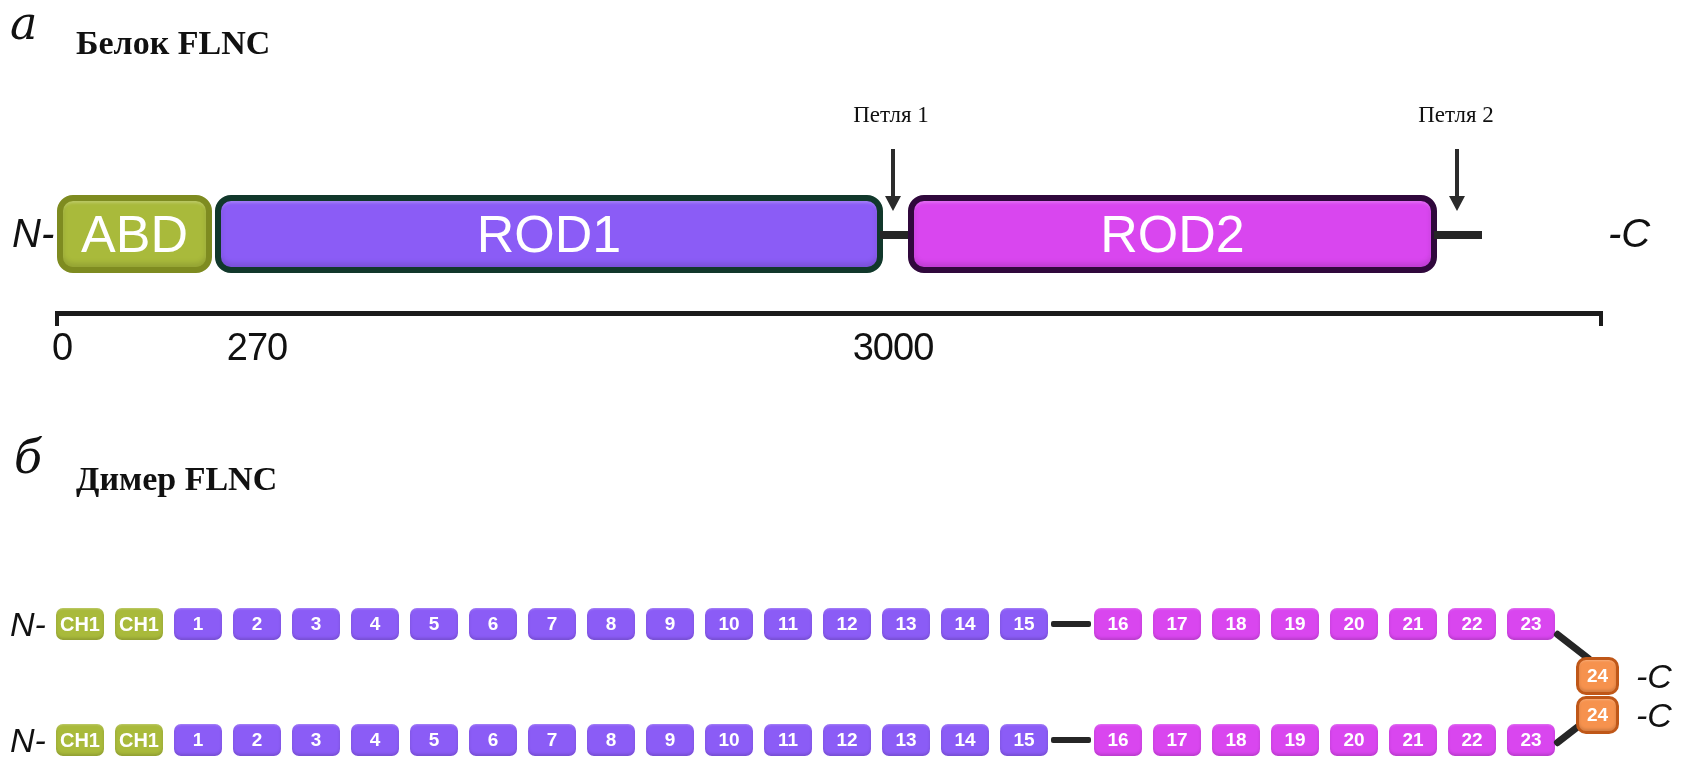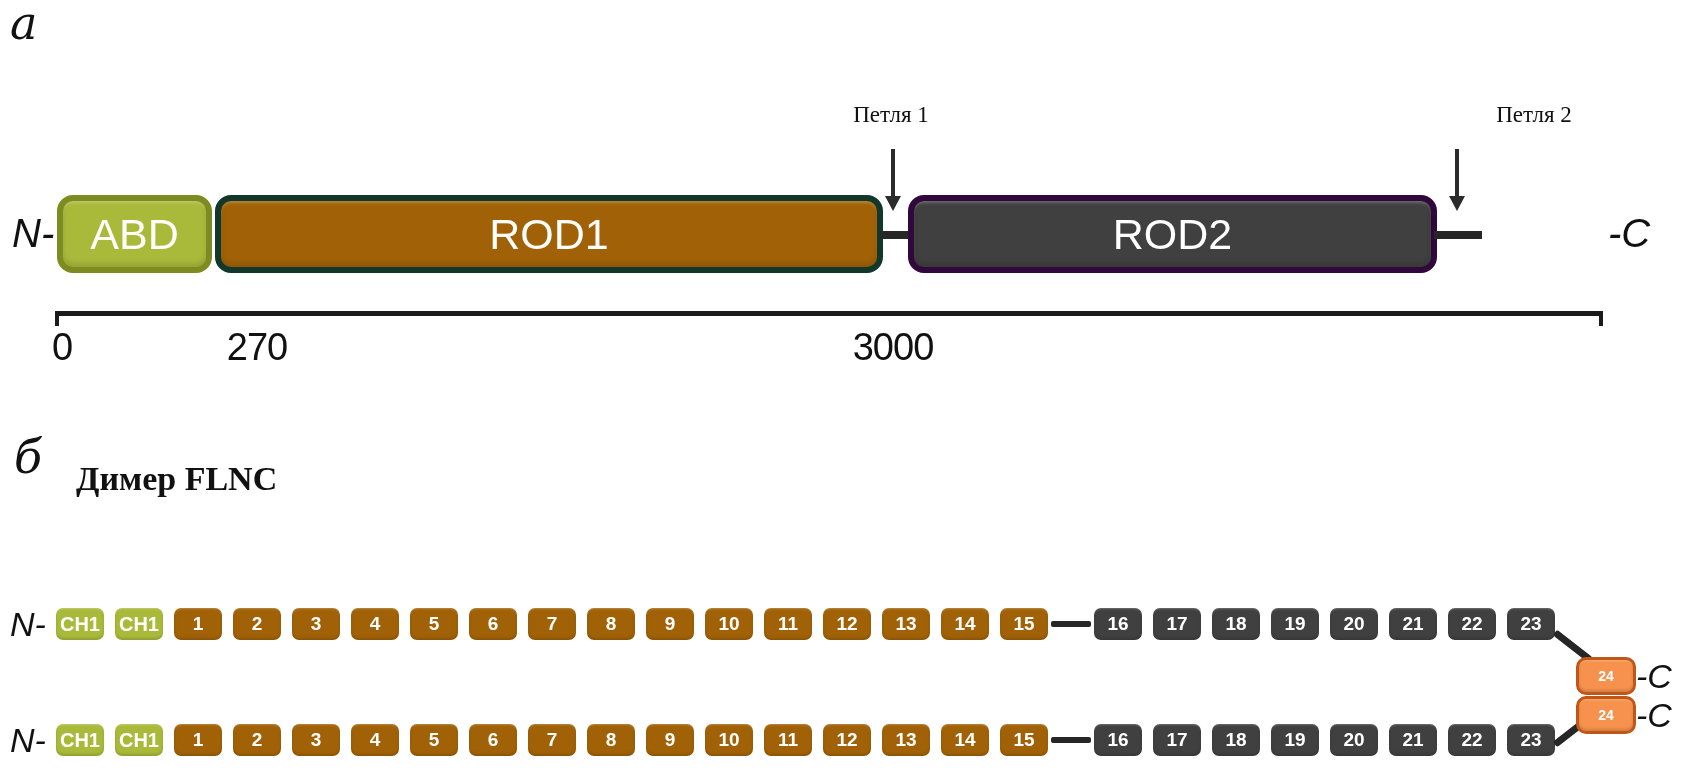--- a/index.html
+++ b/index.html
@@ -13,63 +13,64 @@
 
   
   .loop-label{font-family:"Liberation Serif", serif;font-size:23px;white-space:nowrap;transform:translateX(-50%);}
   .arrow-line{position:absolute;width:4px;background:#2b2b2b;}
   .arrow-head{position:absolute;width:0;height:0;border-left:8px solid transparent;
               border-right:8px solid transparent;border-top:15px solid #2b2b2b;}
 
   
   .domain-box{position:absolute;top:195px;height:78px;border-radius:16px;box-sizing:border-box;
               border:6px solid;display:flex;align-items:center;justify-content:center;
-              color:#fff;font-size:43px;
+              color:#fff;font-size:52px;
               box-shadow:inset 0 3px 3px -1px rgba(255,255,255,.22), inset 0 -4px 5px rgba(0,0,0,.12);}
   .olive{background:#a9ba3b;border-color:#7e8b20;}
-  .teal{background:#a16207;border-color:#11382b;}
-  .purple{background:#404040;border-color:#30083c;}
+  .teal{background:#8b5cf6;border-color:#11382b;}
+  .purple{background:#d946ef;border-color:#30083c;}
   .orange{background:#f6924e;border-color:#b5511b;}
   .terminus{position:absolute;font-style:italic;font-size:40px;line-height:1.1;white-space:nowrap;}
   .connector{position:absolute;background:#262626;}
 
   
   .scale-line{position:absolute;background:#1b1b1b;}
   .scale-label{position:absolute;font-size:38px;letter-spacing:-1px;white-space:nowrap;}
   .center{transform:translateX(-50%);text-align:right;}
   .right{transform:translateX(-100%);}
 
   
   .chain-row{position:absolute;display:flex;align-items:center;gap:5px;height:38px;}
   .chain-n{font-style:italic;font-size:34px;line-height:1;flex:0 0 38px;width:38px;white-space:nowrap;}
   .chain-box{flex:0 0 54px;width:54px;height:38px;border-radius:10px;box-sizing:border-box;border:3px solid;
              display:flex;align-items:center;justify-content:center;color:#fff;
              font-size:19px;font-weight:bold;
              box-shadow:inset 0 2px 2px -1px rgba(255,255,255,.25), inset 0 -2px 3px rgba(0,0,0,.15);}
   .chain-box.ch{font-size:20px;}
   .chain-connector{flex:0 0 40px;width:40px;height:6px;background:#262626;margin:0 -5px;border-radius:2px;}
   .diag{position:absolute;width:46px;height:7px;background:#262626;border-radius:3px;}
-  .d24{position:absolute;left:1576px;width:60px;height:38px;background:#f6924e;border:3px solid #bf5718;
+  .d24{position:absolute;left:1576px;width:43px;height:38px;background:#f6924e;border:3px solid #bf5718;
        border-radius:10px;box-sizing:border-box;display:flex;align-items:center;justify-content:center;
-       color:#fff;font-size:14px;font-weight:bold;
+       color:#fff;font-size:19px;font-weight:bold;
        box-shadow:inset 0 2px 2px -1px rgba(255,255,255,.25), inset 0 -2px 3px rgba(0,0,0,.15);}
   .c-label{position:absolute;font-style:italic;font-size:34px;line-height:1.1;white-space:nowrap;}
 </style>
 </head>
 <body>
 
 <div class="canvas">
 
   <div class="abs panel-letter" style="left:10px;top:0px;">а</div>
+  <div class="abs fig-title" style="left:76px;top:24px;">Белок FLNC</div>
 
   <div class="abs loop-label" style="left:891px;top:102px;">Петля 1</div>
   <div class="arrow-line" style="left:891px;top:149px;height:47px;"></div>
   <div class="arrow-head" style="left:885px;top:196px;"></div>
 
-  <div class="abs loop-label" style="left:1534px;top:102px;">Петля 2</div>
+  <div class="abs loop-label" style="left:1456px;top:102px;">Петля 2</div>
   <div class="arrow-line" style="left:1455px;top:149px;height:47px;"></div>
   <div class="arrow-head" style="left:1449px;top:196px;"></div>
 
   <div class="terminus" style="left:12px;top:211px;">N-</div>
 
   <div class="domain-box olive" style="left:57px;width:155px;">
     <span>ABD</span>
   </div>
 
   <div class="domain-box teal" style="left:215px;width:668px;">

